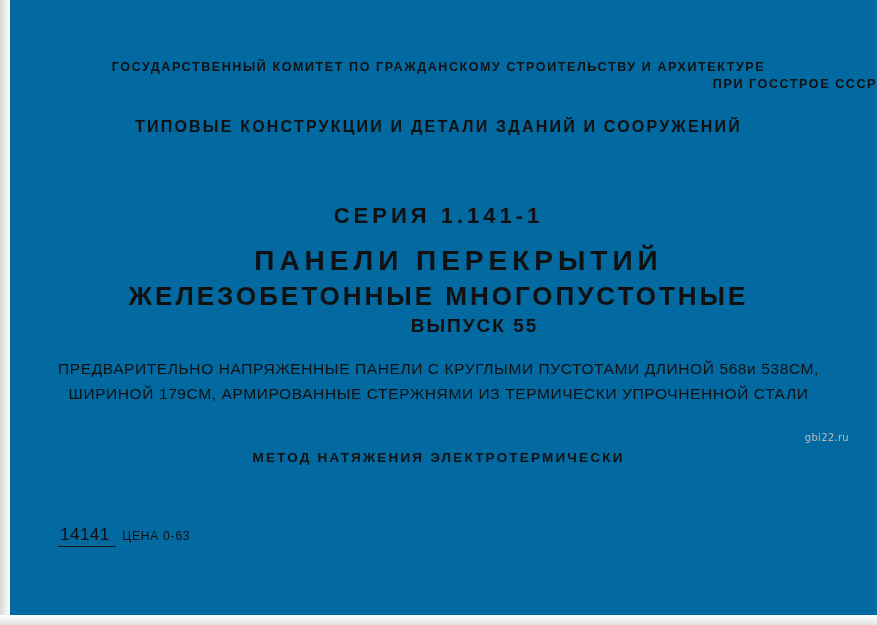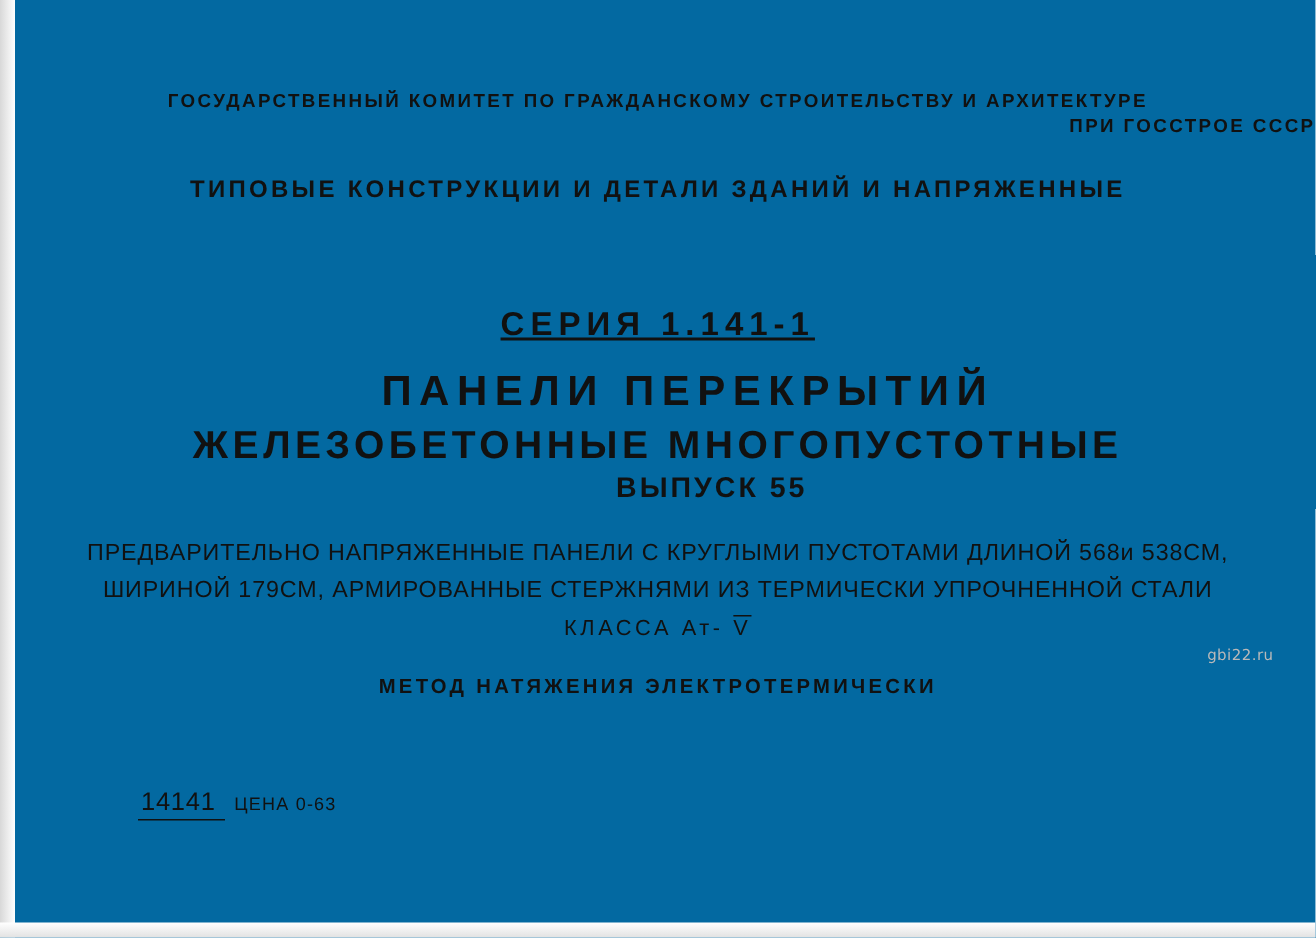--- a/index.html
+++ b/index.html
@@ -59,21 +59,20 @@
   }
   .t-subtitle {
     font-size: 16px;
     letter-spacing: 2.2px;
     font-weight: 700;
   }
   .t-series {
     font-size: 22px;
     letter-spacing: 4px;
     font-weight: 700;
-    text-decoration: underline;
   }
   .t-main1 {
     font-size: 28px;
     letter-spacing: 5px;
     font-weight: 700;
   }
   .t-main2 {
     font-size: 26px;
     letter-spacing: 3px;
     font-weight: 700;
@@ -107,21 +106,20 @@
     top: 525px;
     text-align: left;
   }
   .stamp-number {
     font-size: 17px;
     letter-spacing: 0.5px;
     font-weight: 500;
     display: inline-block;
     border-bottom: 1.5px solid #111;
     padding: 0 6px 1px 2px;
-    margin-left: 34px;
   }
   .stamp-price {
     font-size: 12px;
     letter-spacing: 0.8px;
     font-weight: 500;
     margin-top: 4px;
     display: inline-block;
     padding-left: 2px;
   }
   .watermark {
@@ -139,37 +137,34 @@
 
 <div class="page">
 
   <div class="scan-edge-left"></div>
   <div class="scan-edge-bottom"></div>
 
   <div class="line center t-org" style="top:60px;">ГОСУДАРСТВЕННЫЙ  КОМИТЕТ  ПО  ГРАЖДАНСКОМУ  СТРОИТЕЛЬСТВУ  И  АРХИТЕКТУРЕ</div>
 
   <div class="line center t-org2" style="top:77px;">ПРИ  ГОССТРОЕ  СССР</div>
 
-  <div class="line center t-subtitle" style="top:118px;">ТИПОВЫЕ  КОНСТРУКЦИИ  И  ДЕТАЛИ  ЗДАНИЙ  И  НАПРЯЖЕННЫЕ</div>
+  <div class="line center t-subtitle" style="top:118px;">ТИПОВЫЕ  КОНСТРУКЦИИ  И  ДЕТАЛИ  ЗДАНИЙ  И  СООРУЖЕНИЙ</div>
 
   <div class="line center t-series" style="top:203px;">СЕРИЯ  1.141-1</div>
 
   <div class="line center t-main1" style="top:245px;padding-left:20px;">ПАНЕЛИ    ПЕРЕКРЫТИЙ</div>
 
   <div class="line center t-main2" style="top:281px;">ЖЕЛЕЗОБЕТОННЫЕ  МНОГОПУСТОТНЫЕ</div>
 
   <div class="line center t-issue" style="top:315px;padding-left:36px;">ВЫПУСК 55</div>
 
   <div class="line center t-desc" style="top:360px;">ПРЕДВАРИТЕЛЬНО НАПРЯЖЕННЫЕ ПАНЕЛИ С КРУГЛЫМИ  ПУСТОТАМИ ДЛИНОЙ 568и 538СМ,</div>
 
   <div class="line center t-desc" style="top:385px;">ШИРИНОЙ 179СМ, АРМИРОВАННЫЕ  СТЕРЖНЯМИ  ИЗ  ТЕРМИЧЕСКИ  УПРОЧНЕННОЙ  СТАЛИ</div>
 
-  <div class="line center t-class" style="top:411px;">
-    <span>КЛАССА   Ат- </span><span class="overline-char">V</span>
-  </div>
 
   <div class="line center t-method" style="top:450px;">МЕТОД   НАТЯЖЕНИЯ  ЭЛЕКТРОТЕРМИЧЕСКИ</div>
 
   <div class="watermark">gbi22.ru</div>
 
   <div class="stamp-block">
     <div class="stamp-number">14141</div>
     <div class="stamp-price">ЦЕНА 0-63</div>
   </div>
 

